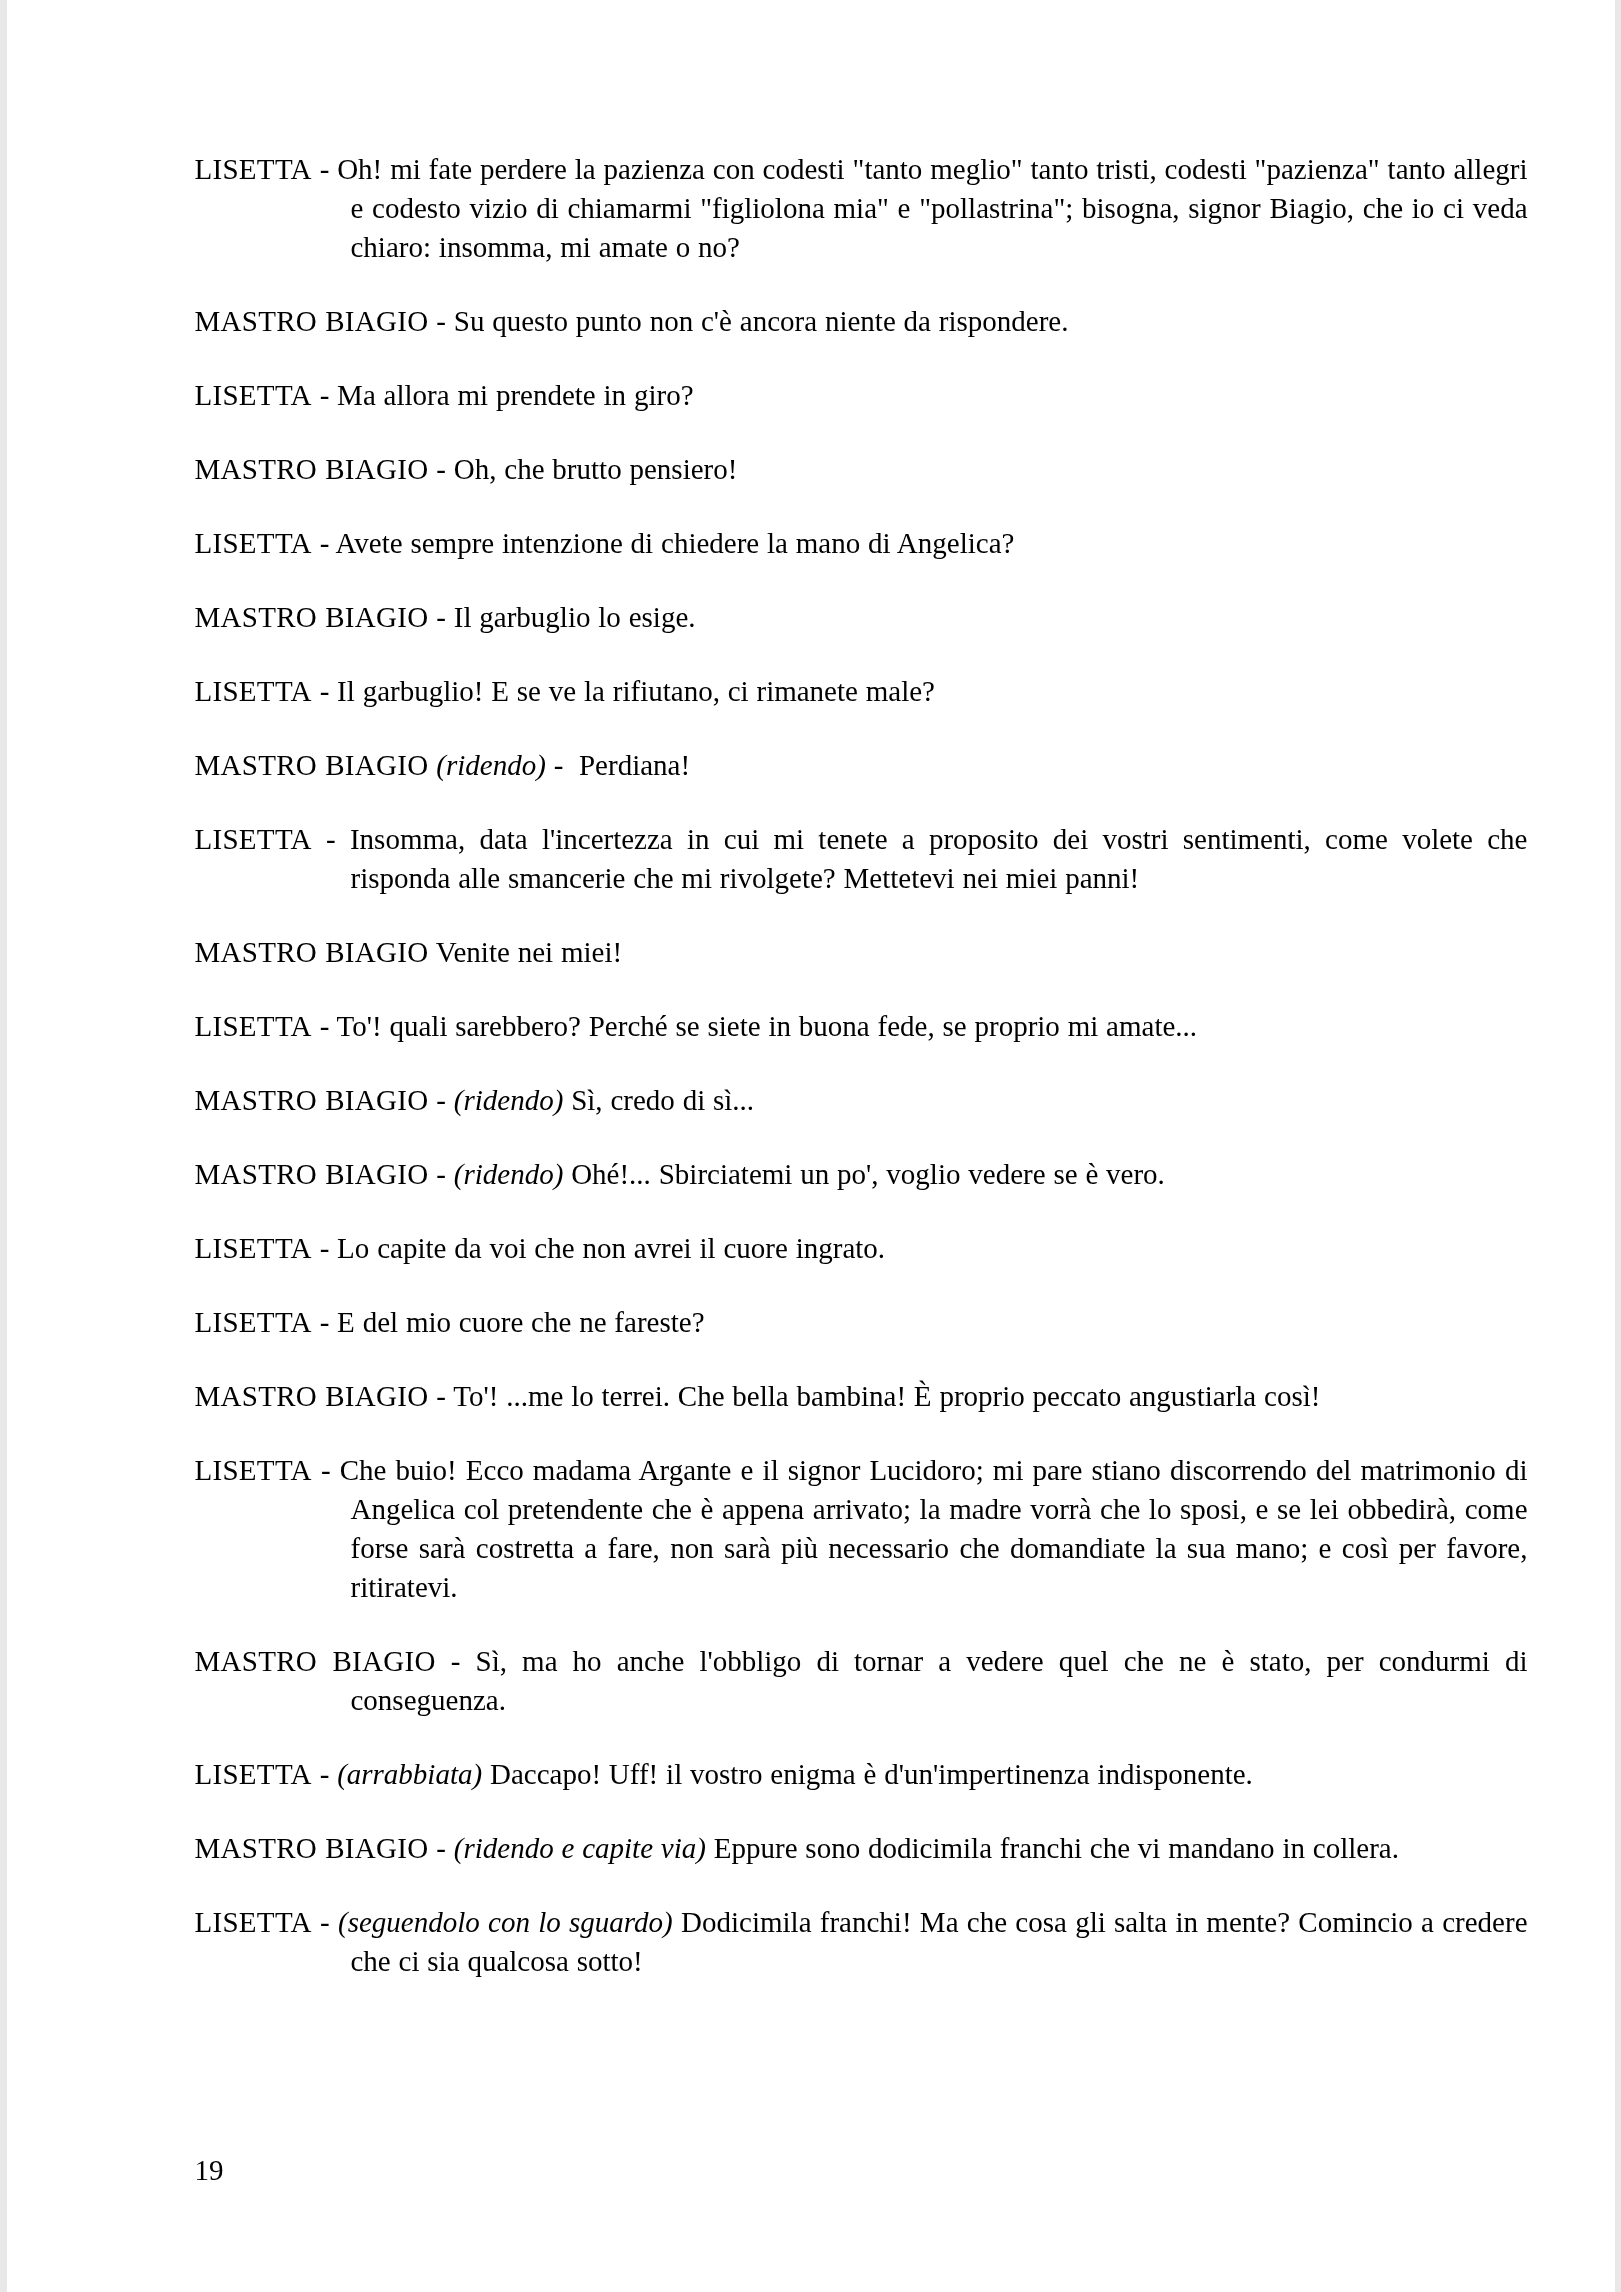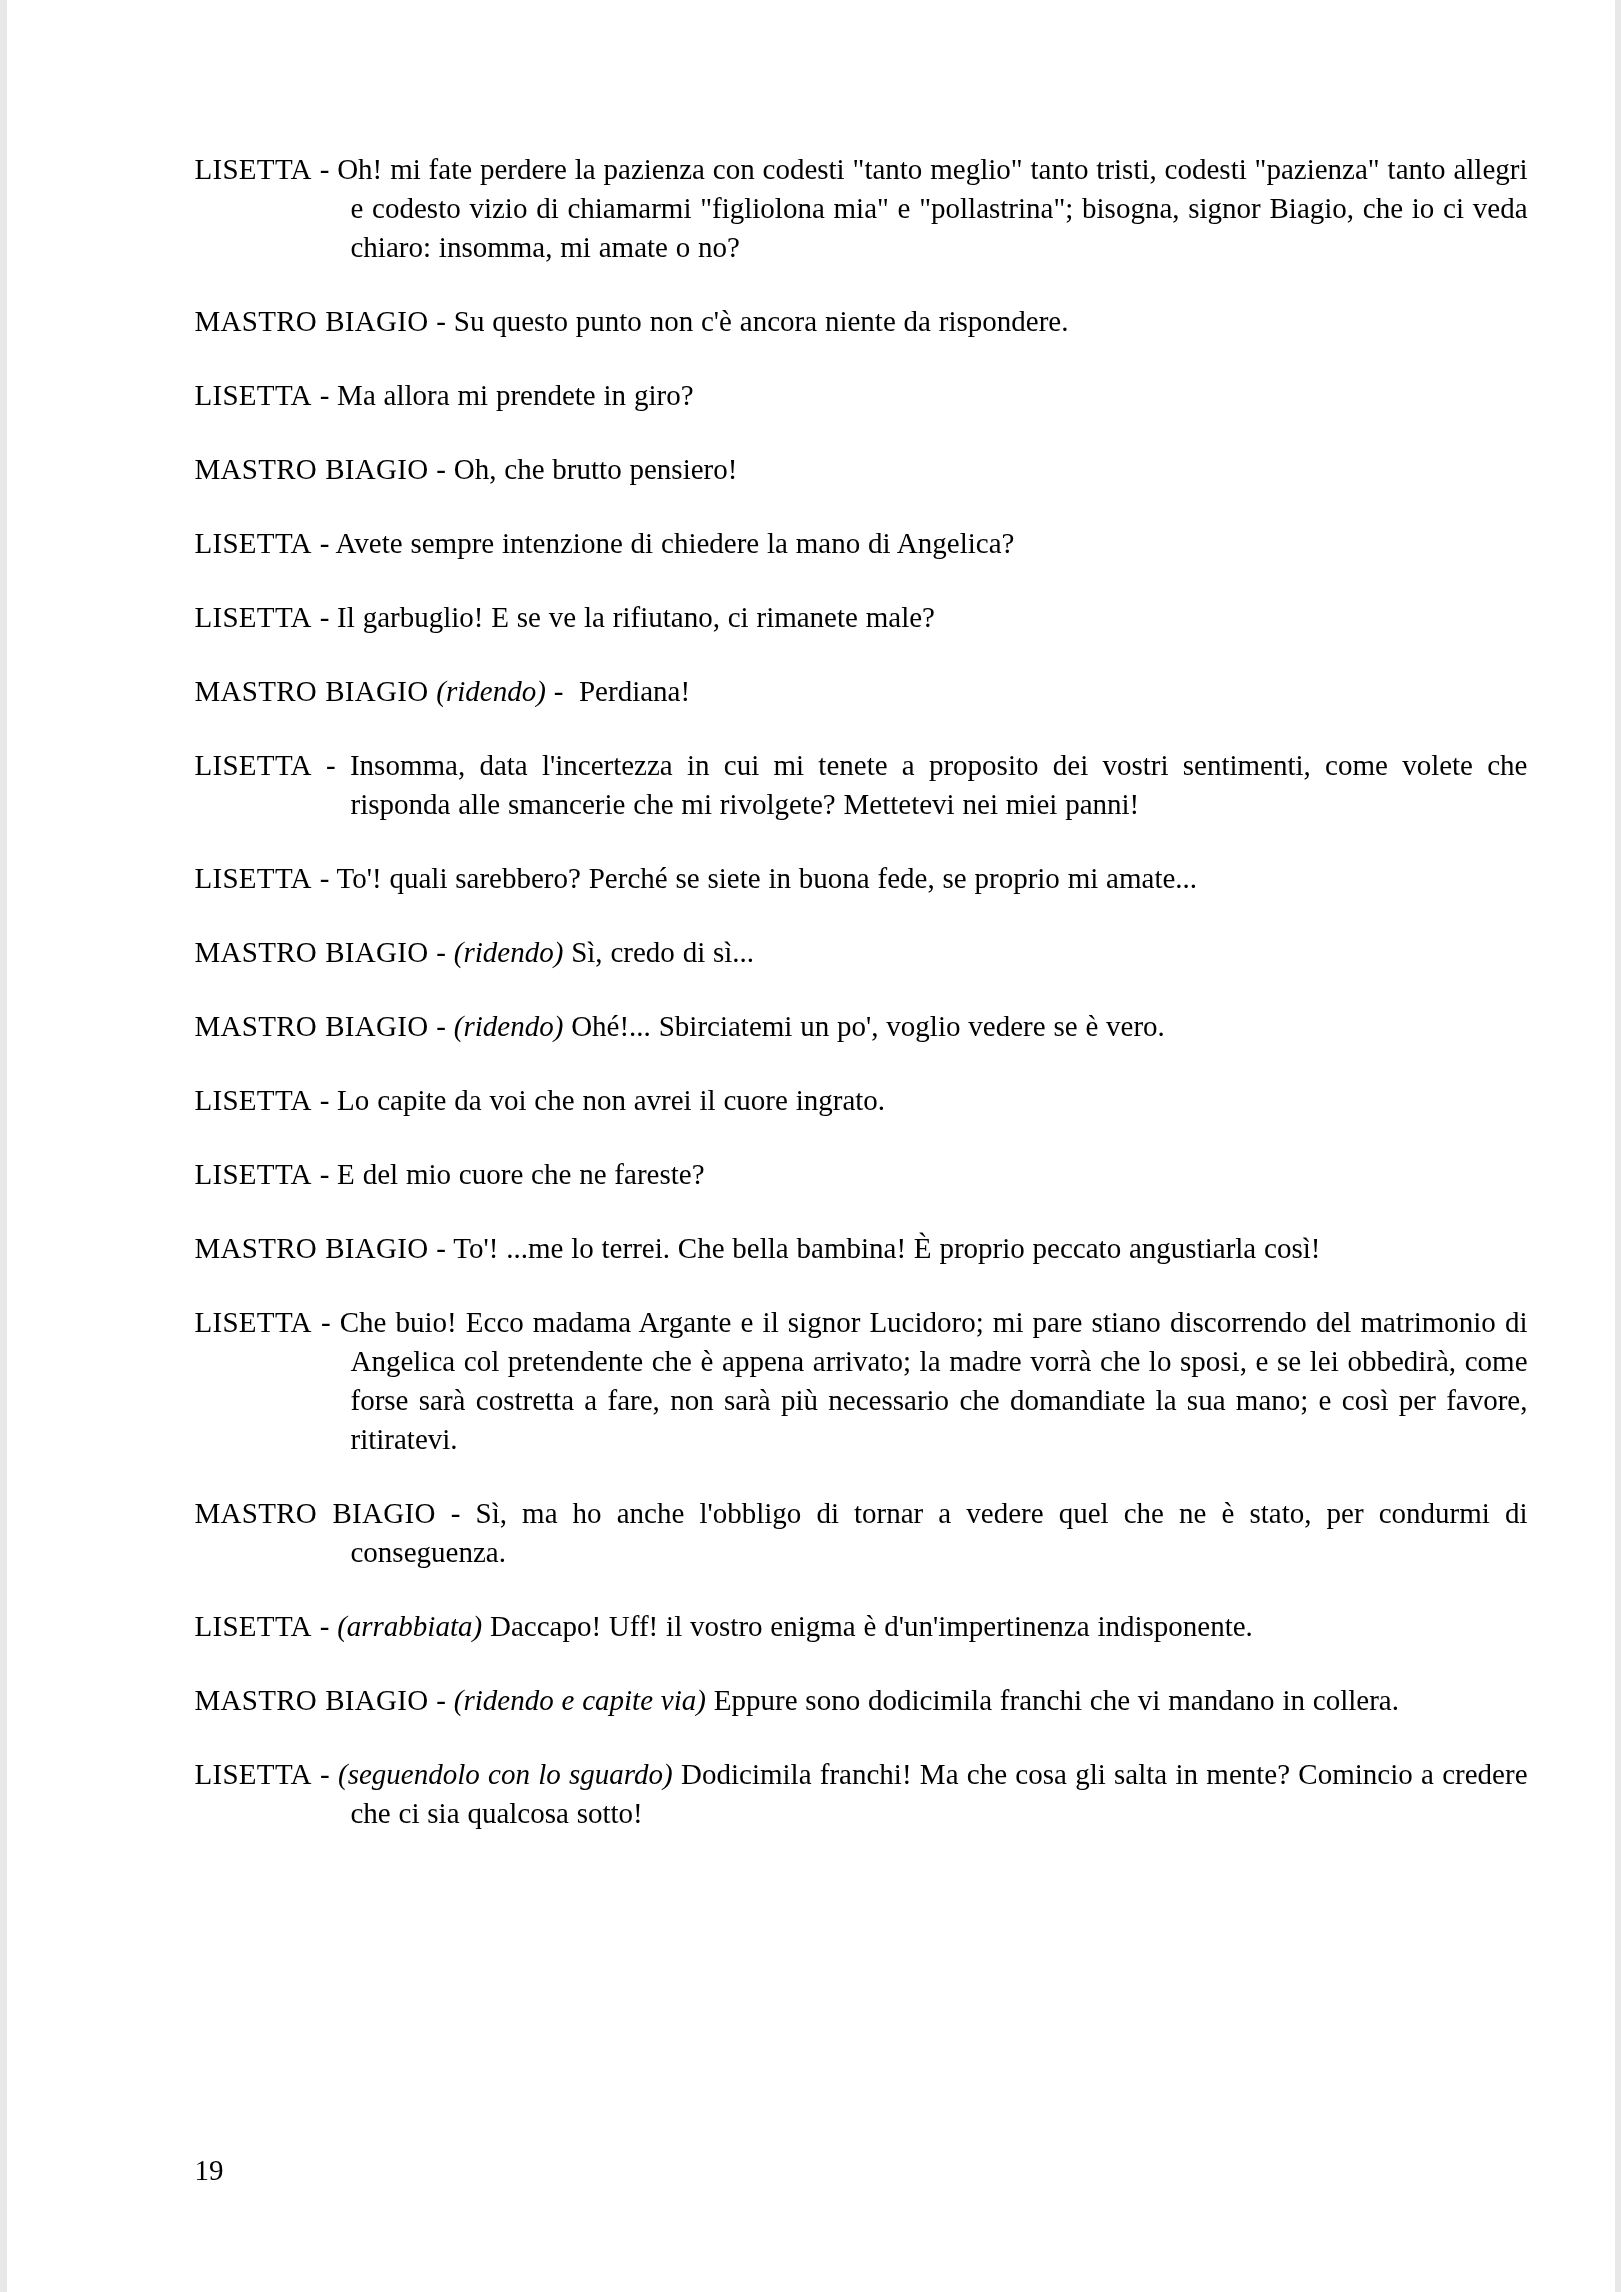--- a/index.html
+++ b/index.html
@@ -55,23 +55,25 @@
 </head>
 <body>
 
 <div class="page">
   <div class="content">
       <p class="dialogue"><span class="speaker">LISETTA</span><span> - Oh! mi fate perdere la pazienza con codesti "tanto meglio" tanto tristi, codesti "pazienza" tanto allegri e codesto vizio di chiamarmi "figliolona mia" e "pollastrina"; bisogna, signor Biagio, che io ci veda chiaro: insomma, mi amate o no?</span></p>
       <p class="dialogue"><span class="speaker">MASTRO BIAGIO</span><span> - Su questo punto non c'è ancora niente da rispondere.</span></p>
       <p class="dialogue"><span class="speaker">LISETTA</span><span> - Ma allora mi prendete in giro?</span></p>
       <p class="dialogue"><span class="speaker">MASTRO BIAGIO</span><span> - Oh, che brutto pensiero!</span></p>
       <p class="dialogue"><span class="speaker">LISETTA</span><span> - Avete sempre intenzione di chiedere la mano di Angelica?</span></p>
+      <p class="dialogue"><span class="speaker">MASTRO BIAGIO</span><span> - Il garbuglio lo esige.</span></p>
       <p class="dialogue"><span class="speaker">LISETTA</span><span> - Il garbuglio! E se ve la rifiutano, ci rimanete male?</span></p>
       <p class="dialogue"><span class="speaker">MASTRO BIAGIO</span><span> </span><span class="stage">(ridendo)</span><span> - &nbsp;Perdiana!</span></p>
       <p class="dialogue"><span class="speaker">LISETTA</span><span> - Insomma, data l'incertezza in cui mi tenete a proposito dei vostri sentimenti, come volete che risponda alle smancerie che mi rivolgete? Mettetevi nei miei panni!</span></p>
+      <p class="dialogue"><span class="speaker">MASTRO BIAGIO</span><span> Venite nei miei!</span></p>
       <p class="dialogue"><span class="speaker">LISETTA</span><span> - To'! quali sarebbero? Perché se siete in buona fede, se proprio mi amate...</span></p>
       <p class="dialogue"><span class="speaker">MASTRO BIAGIO</span><span> - </span><span class="stage">(ridendo)</span><span> Sì, credo di sì...</span></p>
       <p class="dialogue"><span class="speaker">MASTRO BIAGIO</span><span> - </span><span class="stage">(ridendo)</span><span> Ohé!... Sbirciatemi un po', voglio vedere se è vero.</span></p>
       <p class="dialogue"><span class="speaker">LISETTA</span><span> - Lo capite da voi che non avrei il cuore ingrato.</span></p>
       <p class="dialogue"><span class="speaker">LISETTA</span><span> - E del mio cuore che ne fareste?</span></p>
       <p class="dialogue"><span class="speaker">MASTRO BIAGIO</span><span> - To'! ...me lo terrei. Che bella bambina! È proprio peccato angustiarla così!</span></p>
       <p class="dialogue"><span class="speaker">LISETTA</span><span> - Che buio! Ecco madama Argante e il signor Lucidoro; mi pare stiano discorrendo del matrimonio di Angelica col pretendente che è appena arrivato; la madre vorrà che lo sposi, e se lei obbedirà, come forse sarà costretta a fare, non sarà più necessario che domandiate la sua mano; e così per favore, ritiratevi.</span></p>
       <p class="dialogue"><span class="speaker">MASTRO BIAGIO</span><span> - Sì, ma ho anche l'obbligo di tornar a vedere quel che ne è stato, per condurmi di conseguenza.</span></p>
       <p class="dialogue"><span class="speaker">LISETTA</span><span> - </span><span class="stage">(arrabbiata)</span><span> Daccapo! Uff! il vostro enigma è d'un'impertinenza indisponente.</span></p>
       <p class="dialogue"><span class="speaker">MASTRO BIAGIO</span><span> - </span><span class="stage">(ridendo e capite via)</span><span> Eppure sono dodicimila franchi che vi mandano in collera.</span></p>

